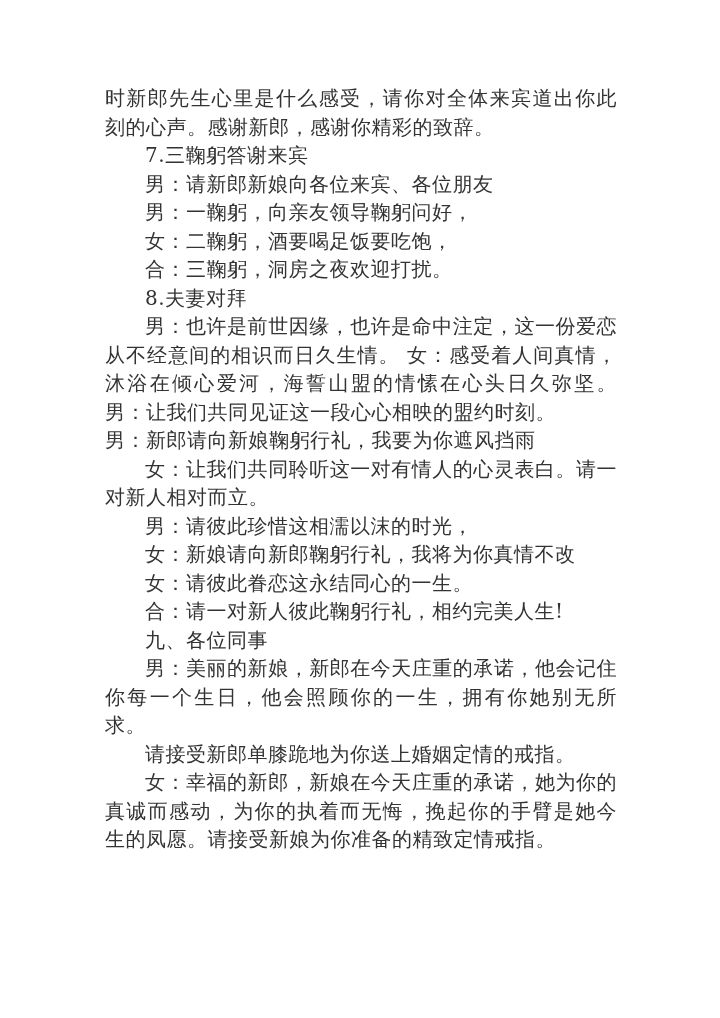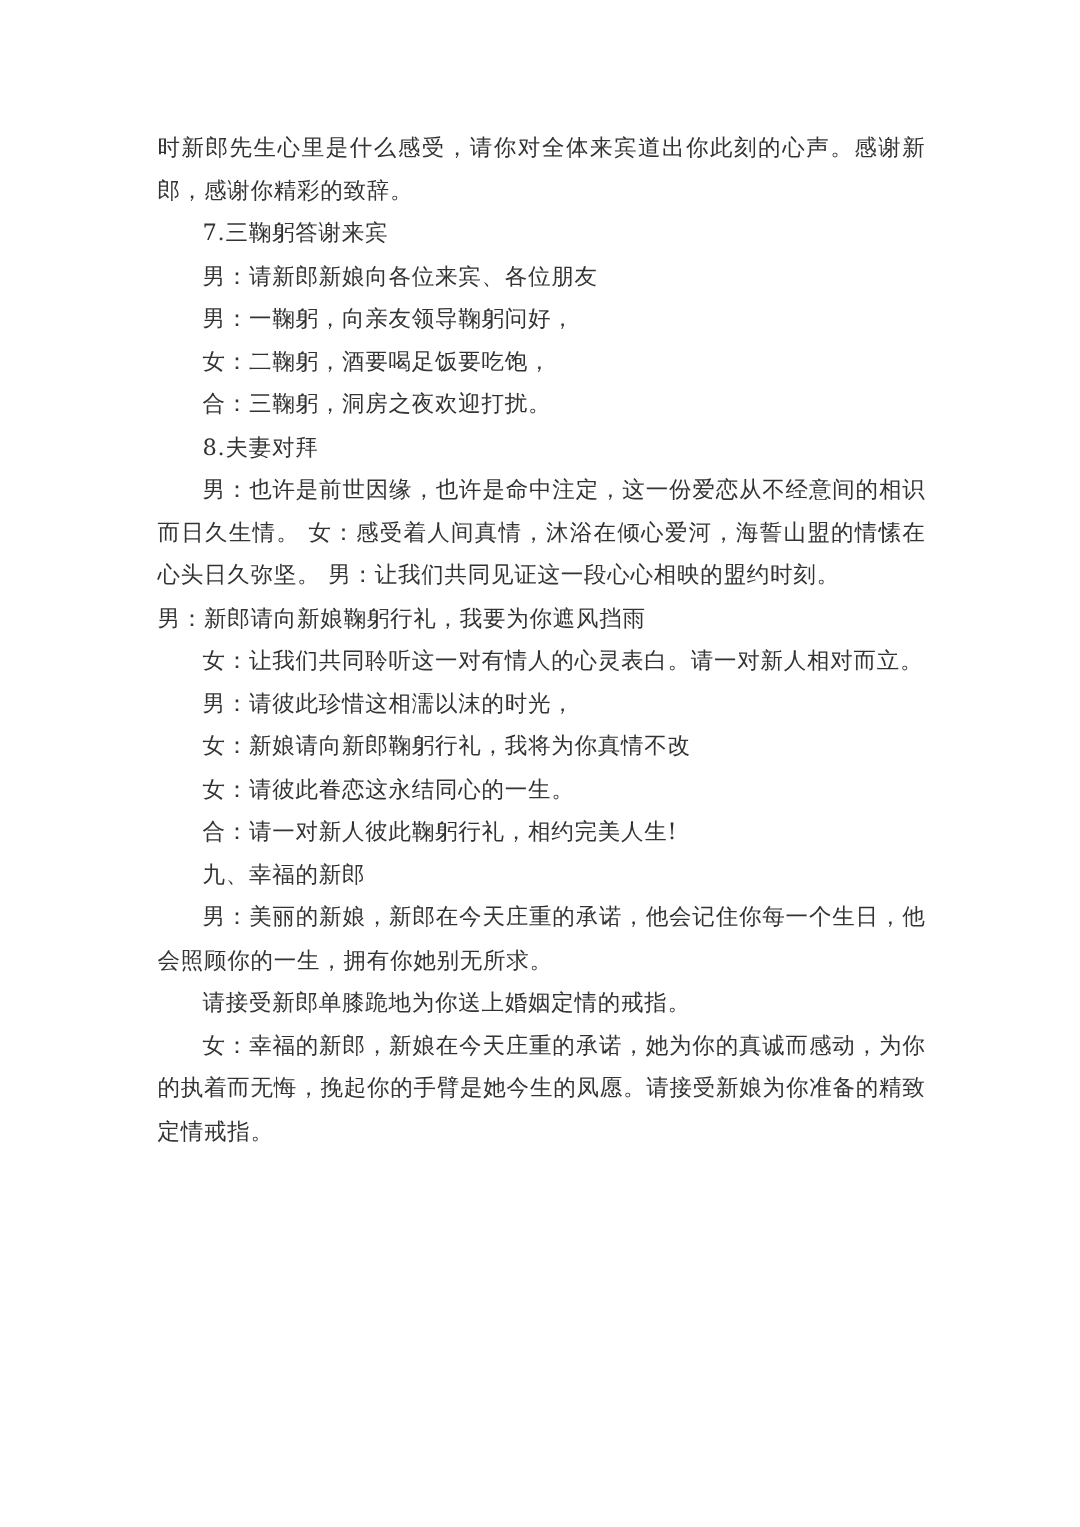--- a/index.html
+++ b/index.html
@@ -16,21 +16,21 @@
     background: #ffffff;
     overflow: hidden;
     margin: 0 auto;
   }
   .content {
     position: absolute;
     left: 105px;
     top: 84px;
     width: 512px;
     color: #333333;
-    font-size: 15px;
+    font-size: 20px;
     line-height: 28.5px;
     text-align: justify;
     text-justify: inter-ideograph;
     letter-spacing: 0.5px;
   }
   .para {
     margin: 0;
   }
   .para.indent {
     text-indent: 2em;
@@ -48,18 +48,18 @@
       <p class="para indent">女：二鞠躬，酒要喝足饭要吃饱，</p>
       <p class="para indent">合：三鞠躬，洞房之夜欢迎打扰。</p>
       <p class="para indent">8.夫妻对拜</p>
       <p class="para indent">男：也许是前世因缘，也许是命中注定，这一份爱恋从不经意间的相识而日久生情。 女：感受着人间真情，沐浴在倾心爱河，海誓山盟的情愫在心头日久弥坚。 男：让我们共同见证这一段心心相映的盟约时刻。</p>
       <p class="para">男：新郎请向新娘鞠躬行礼，我要为你遮风挡雨</p>
       <p class="para indent">女：让我们共同聆听这一对有情人的心灵表白。请一对新人相对而立。</p>
       <p class="para indent">男：请彼此珍惜这相濡以沫的时光，</p>
       <p class="para indent">女：新娘请向新郎鞠躬行礼，我将为你真情不改</p>
       <p class="para indent">女：请彼此眷恋这永结同心的一生。</p>
       <p class="para indent">合：请一对新人彼此鞠躬行礼，相约完美人生!</p>
-      <p class="para indent">九、幸福的新郎</p>
+      <p class="para indent">九、各位同事</p>
       <p class="para indent">男：美丽的新娘，新郎在今天庄重的承诺，他会记住你每一个生日，他会照顾你的一生，拥有你她别无所求。</p>
       <p class="para indent">请接受新郎单膝跪地为你送上婚姻定情的戒指。</p>
       <p class="para indent">女：幸福的新郎，新娘在今天庄重的承诺，她为你的真诚而感动，为你的执着而无悔，挽起你的手臂是她今生的凤愿。请接受新娘为你准备的精致定情戒指。</p>
     </div>
 </div>
 
 </body></html>

